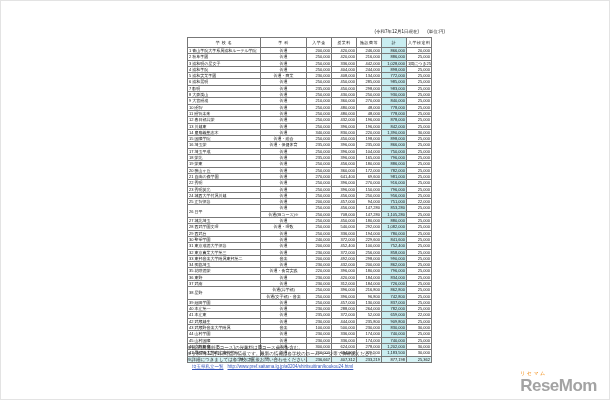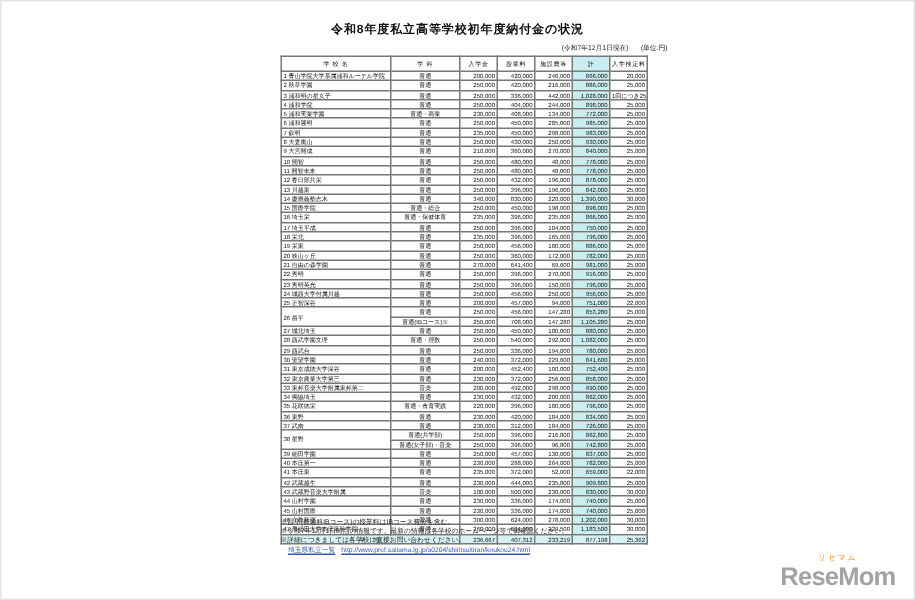--- a/index.html
+++ b/index.html
@@ -30,30 +30,29 @@
   .c-num  { text-align:right; }
   td.c-total { background:#c9edf0; }
   tfoot td { background:#d6f2f4; font-size:4px; }
   tfoot .avg-label { text-align:center; letter-spacing:2px; }
   .footnotes {
     position:absolute; left:186px; top:344px; font-size:4.5px; line-height:6.2px; color:#222;
   }
   .link-line { position:absolute; left:191px; top:363px; font-size:4.5px; }
   .link-line a { color:#3355bb; text-decoration:underline; }
   .link-line a span { margin-right:4px; }
-  .logo { position:absolute; right:12px; bottom:5px; text-align:center; line-height:1; }
+  .logo { position:absolute; right:12px; bottom:5px; text-align:left; line-height:1; }
   .logo-ruby { display:block; font-size:5px; color:#f08300; letter-spacing:1.5px; margin-bottom:1px; }
   .logo-text { font-size:17px; font-weight:bold; color:#a3a3a3; letter-spacing:-0.5px; }
 </style>
 </head>
 <body>
 
 <div class="page">
 
-  <div class="title">令和8年度私立高等学校初年度納付金の状況</div>
 
   <div class="meta-notes">
     <span>(令和7年12月1日現在)</span>
     <span>(単位:円)</span>
   </div>
 
   <div class="table-wrap">
     <table>
       <colgroup>
         <col style="width:73px">

